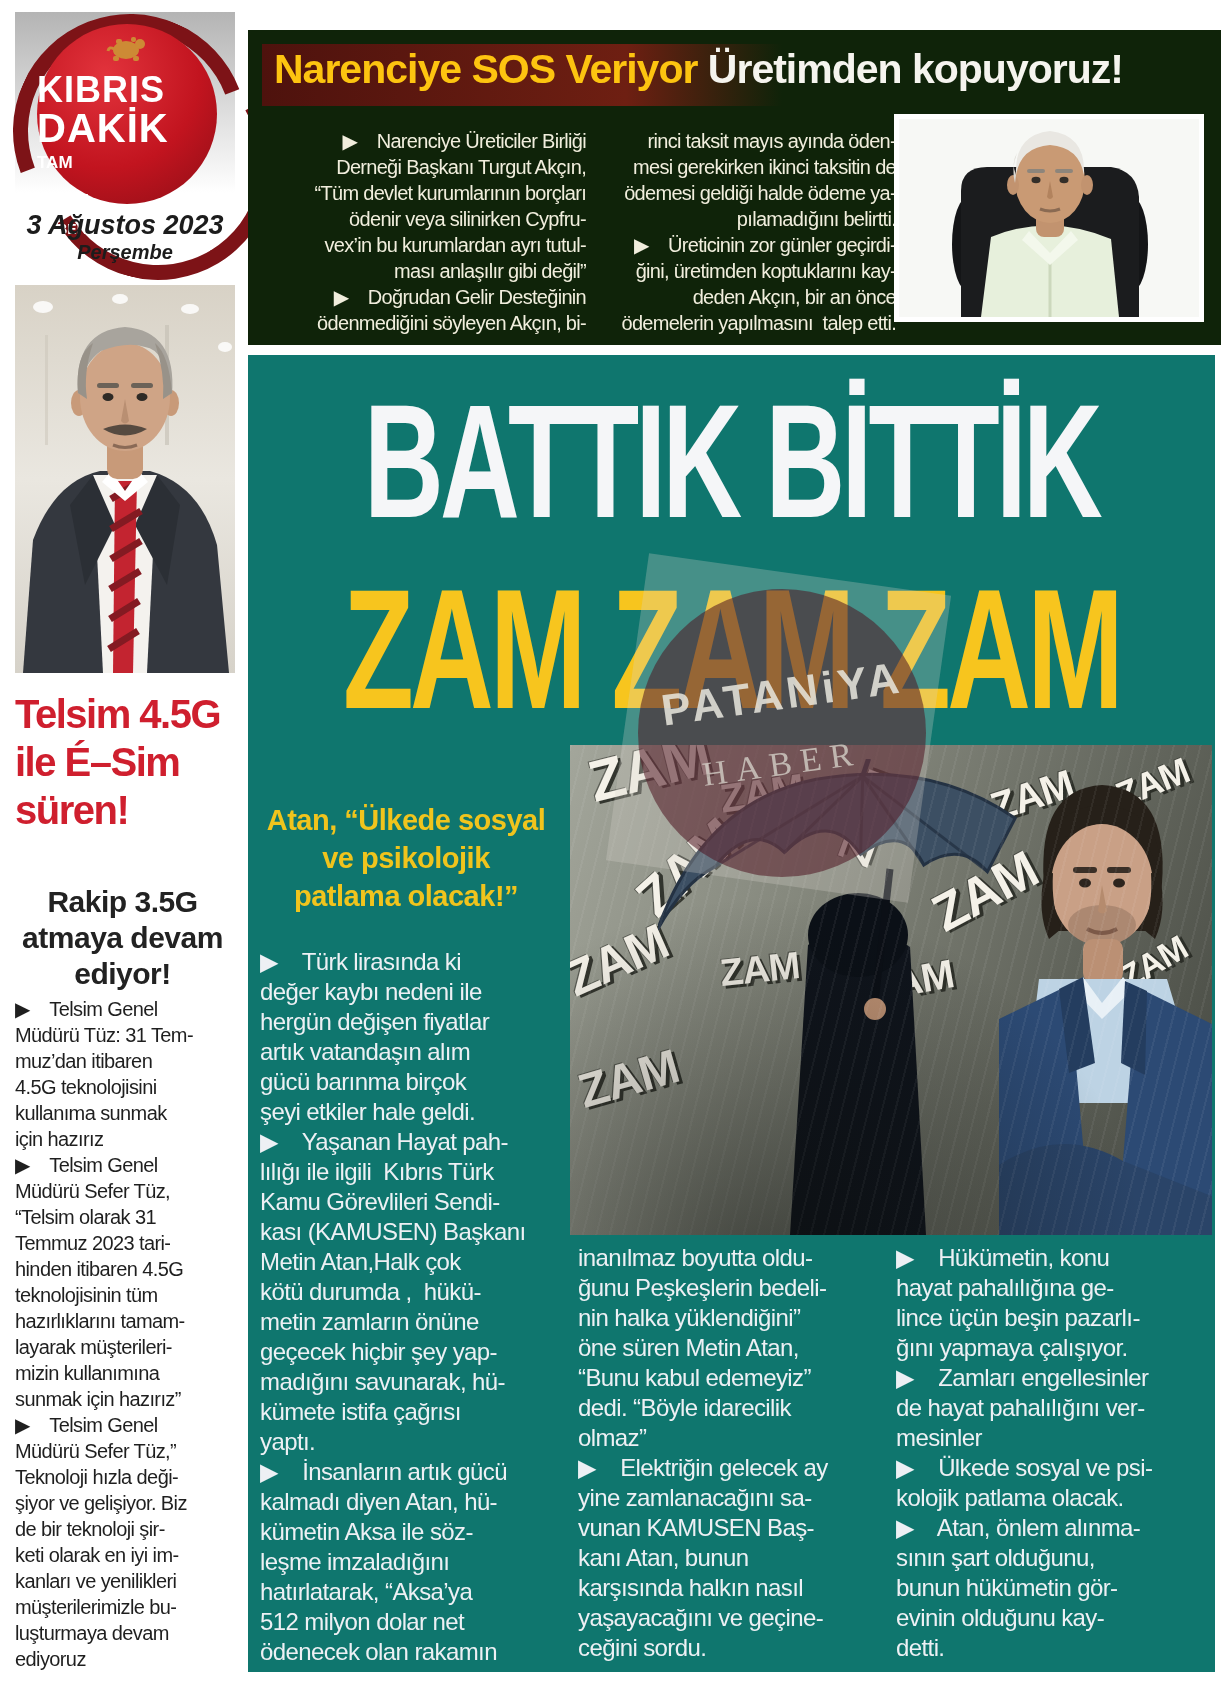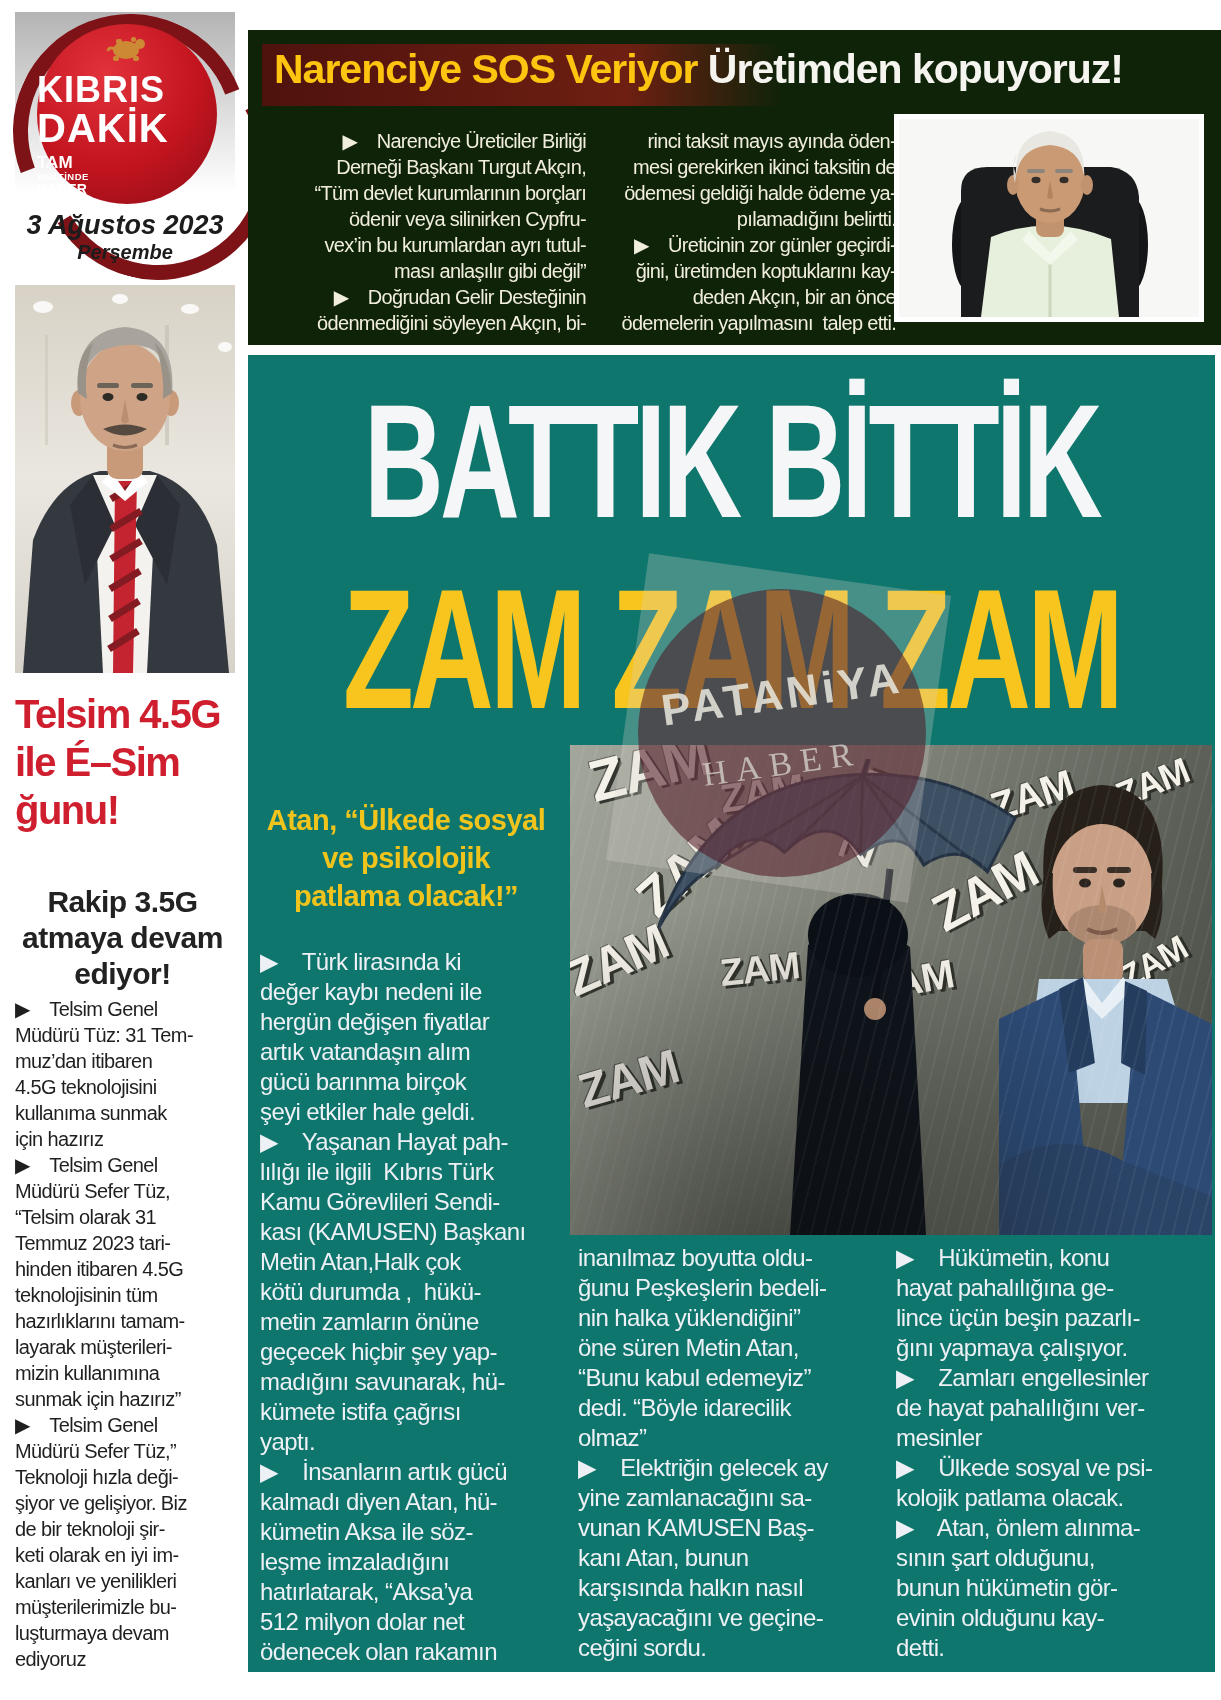--- a/index.html
+++ b/index.html
@@ -15,21 +15,21 @@
   .arc-tl{left:-2px;top:2px;width:204px;height:204px;
           border-top-color:#7d1317;border-left-color:#7d1317;transform:rotate(24deg);}
   .arc-br{left:26px;top:34px;width:204px;height:204px;
           border-bottom-color:#7d1317;border-right-color:#7d1317;transform:rotate(14deg);}
   .logo-circle{position:absolute;left:22px;top:12px;width:180px;height:180px;border-radius:50%;
           background:radial-gradient(circle at 38% 28%,#e2333c,#c2141f 55%,#8c0e16 100%);
           text-align:left;}
   .logo-title{color:#fff;font-weight:800;line-height:1.0;letter-spacing:1px;}
   .lt1{font-size:36px;margin-top:48px;}
   .lt2{font-size:40px;}
-  .tagline{color:#fff;font-weight:800;line-height:1.05;}
+  .tagline{color:#fff;font-weight:800;line-height:1.05;margin-top:20px;}
   .tg1{font-size:17px;margin-top:6px;}
   .tg2{font-size:9.5px;letter-spacing:.5px;}
   .tg3{font-size:14px;}
   .turtle{position:absolute;left:67px;top:8px;}
   .dateblock{position:absolute;left:0;top:198px;width:220px;text-align:center;
              font-style:italic;font-weight:800;color:#1c1c1c;line-height:1.15;}
   .dateblock .d1{font-size:27px;}
   .dateblock .d2{font-size:20px;font-style:italic;}
 
   
@@ -172,21 +172,21 @@
       <ellipse cx="93" cy="112" rx="5.5" ry="4" fill="#2e2a26"></ellipse>
         <ellipse cx="127" cy="112" rx="5.5" ry="4" fill="#2e2a26"></ellipse>
       <path d="M110,114 L106,136 Q110,141 114,136 Z" fill="#b98f72"></path>
       <path d="M88,144 Q110,135 132,144 Q110,157 88,144 Z" fill="#564a40"></path>
       <path d="M98,160 Q110,165 122,160" stroke="#8a6a56" stroke-width="3" fill="none"></path>
     </svg>
   </div>
 
   <div class="abs sb-headline prew">Telsim 4.5G
 ile É–Sim
-ğunu!</div>
+süren!</div>
   <div class="abs sb-subhead prew">Rakip 3.5G
 atmaya devam
 ediyor!</div>
   <div class="abs sb-body prew">▶    Telsim Genel
 Müdürü Tüz: 31 Tem-
 muz’dan itibaren
 4.5G teknolojisini
 kullanıma sunmak
 için hazırız
 ▶    Telsim Genel

